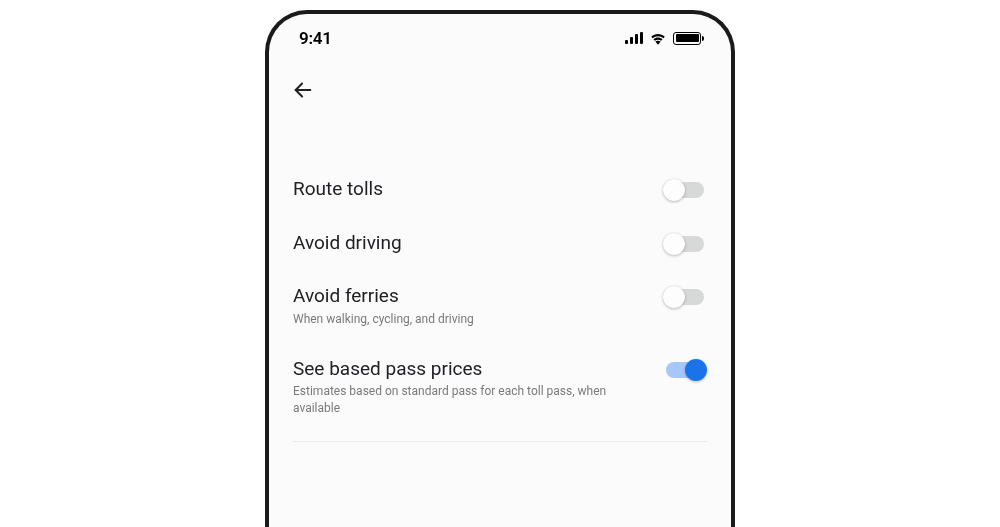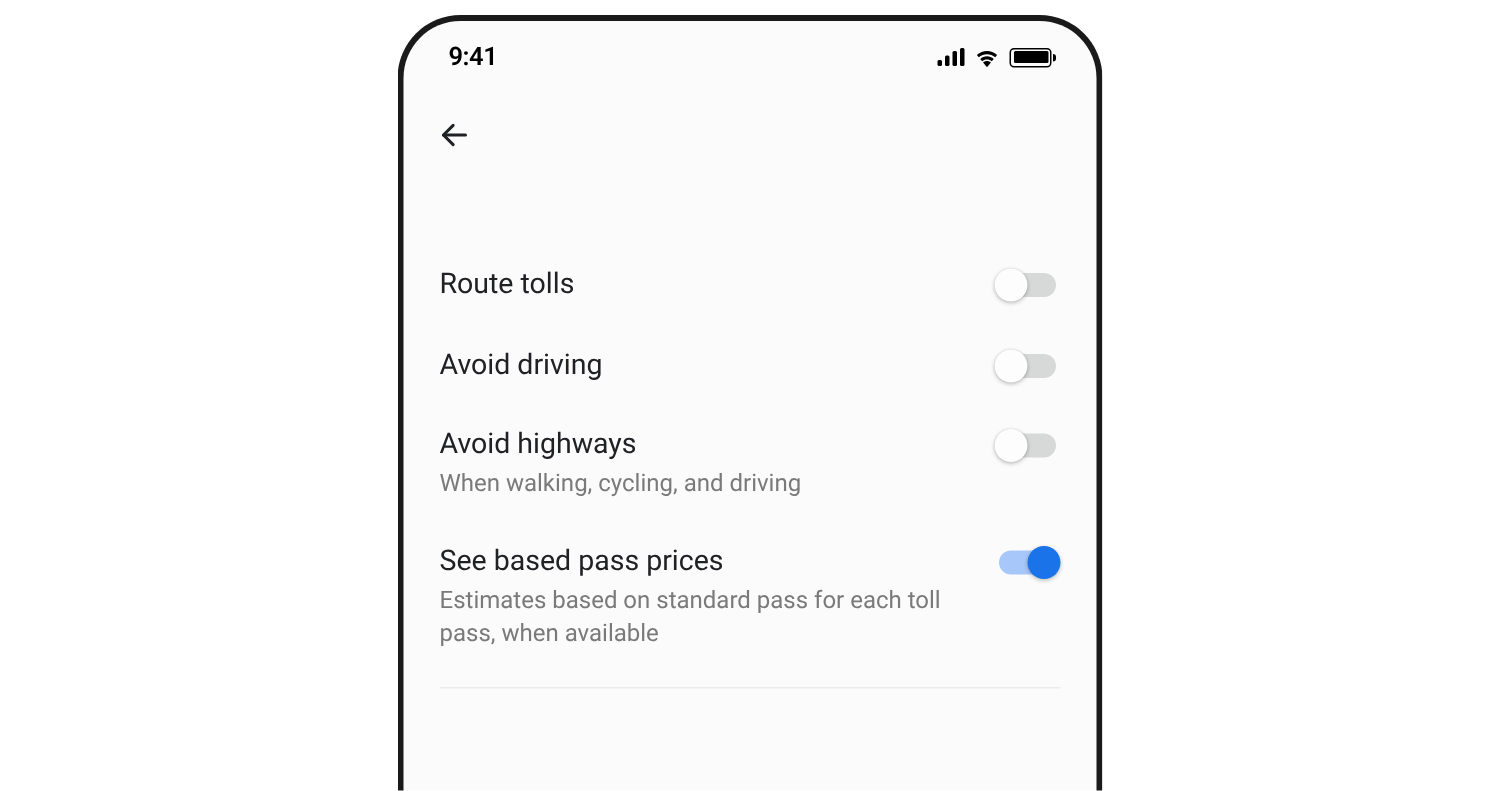--- a/index.html
+++ b/index.html
@@ -130,21 +130,21 @@
     .setting-text {
       flex: 1;
       min-width: 0;
     }
     .setting-label {
       font-size: 19px;
       color: #202124;
       line-height: 1.35;
     }
     .setting-sub {
-      font-size: 16px;
+      font-size: 12px;
       color: #7a7a7a;
       line-height: 1.4;
       margin-top: 2px;
     }
     .toggle {
       width: 44px;
       height: 22px;
       position: relative;
       cursor: pointer;
       margin-top: 3px;
@@ -236,21 +236,21 @@
         <div class="setting-label">Avoid driving</div>
       </div>
       <div class="toggle">
         <div class="toggle-track"></div>
         <div class="toggle-thumb"></div>
       </div>
     </div>
 
     <div class="setting-row">
       <div class="setting-text">
-        <div class="setting-label">Avoid highways</div>
+        <div class="setting-label">Avoid ferries</div>
         <div class="setting-sub">When walking, cycling, and driving</div>
       </div>
       <div class="toggle">
         <div class="toggle-track"></div>
         <div class="toggle-thumb"></div>
       </div>
     </div>
 
     <div class="setting-row">
       <div class="setting-text">

